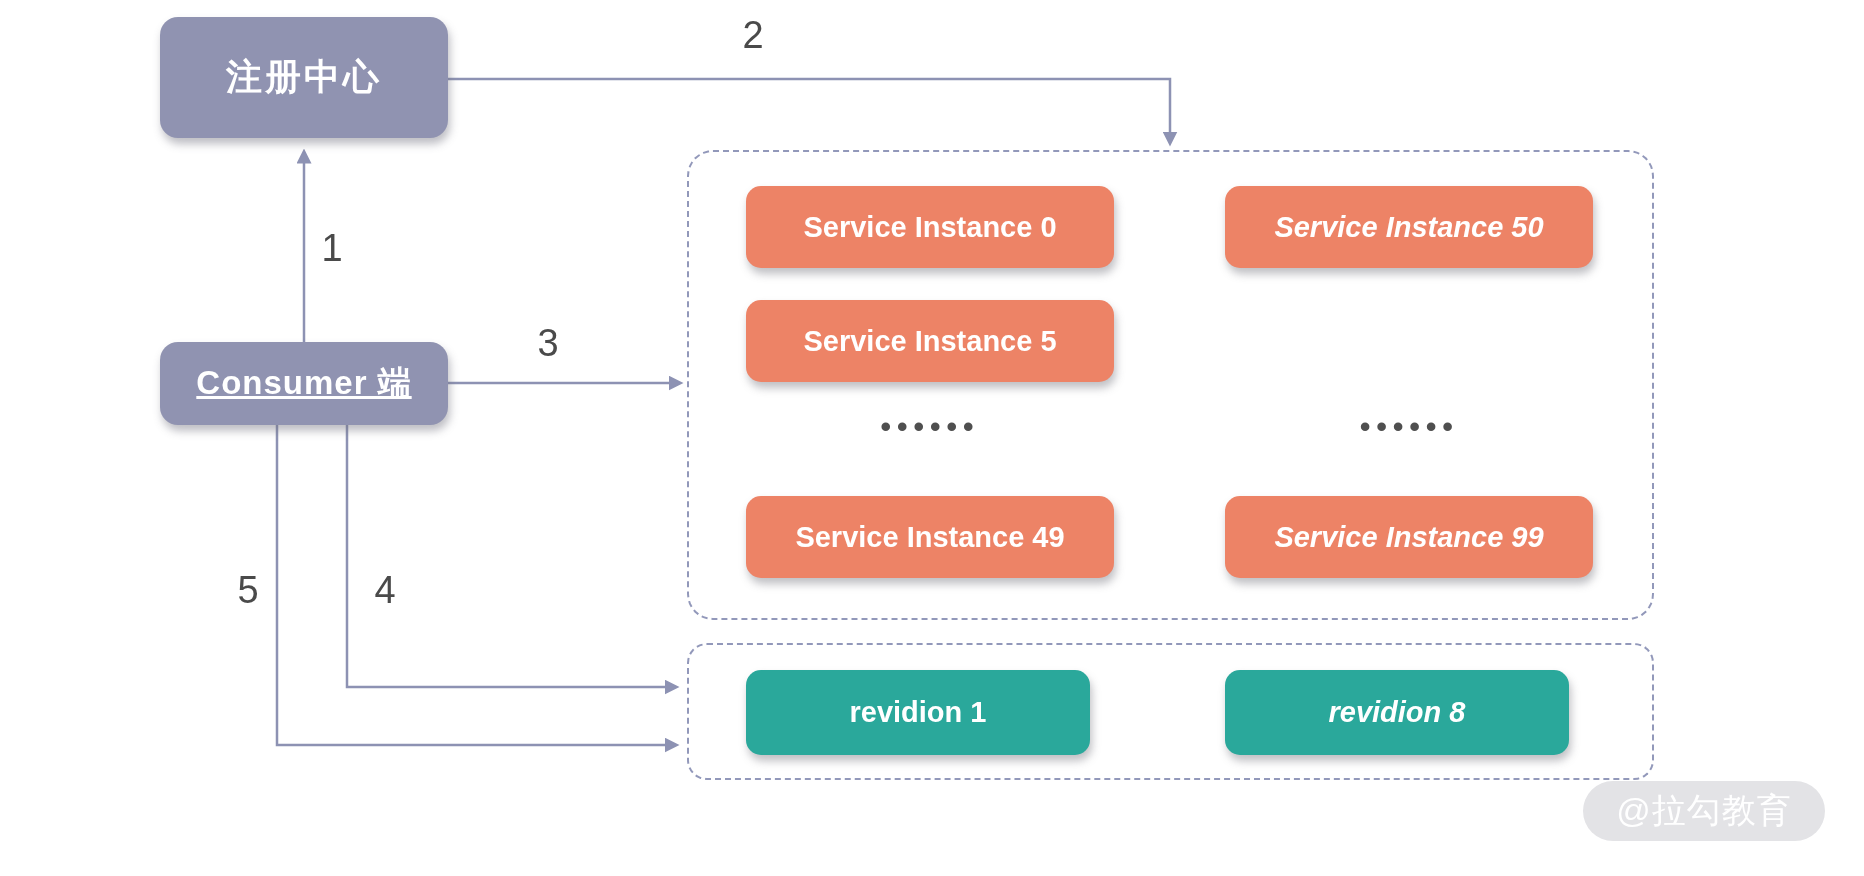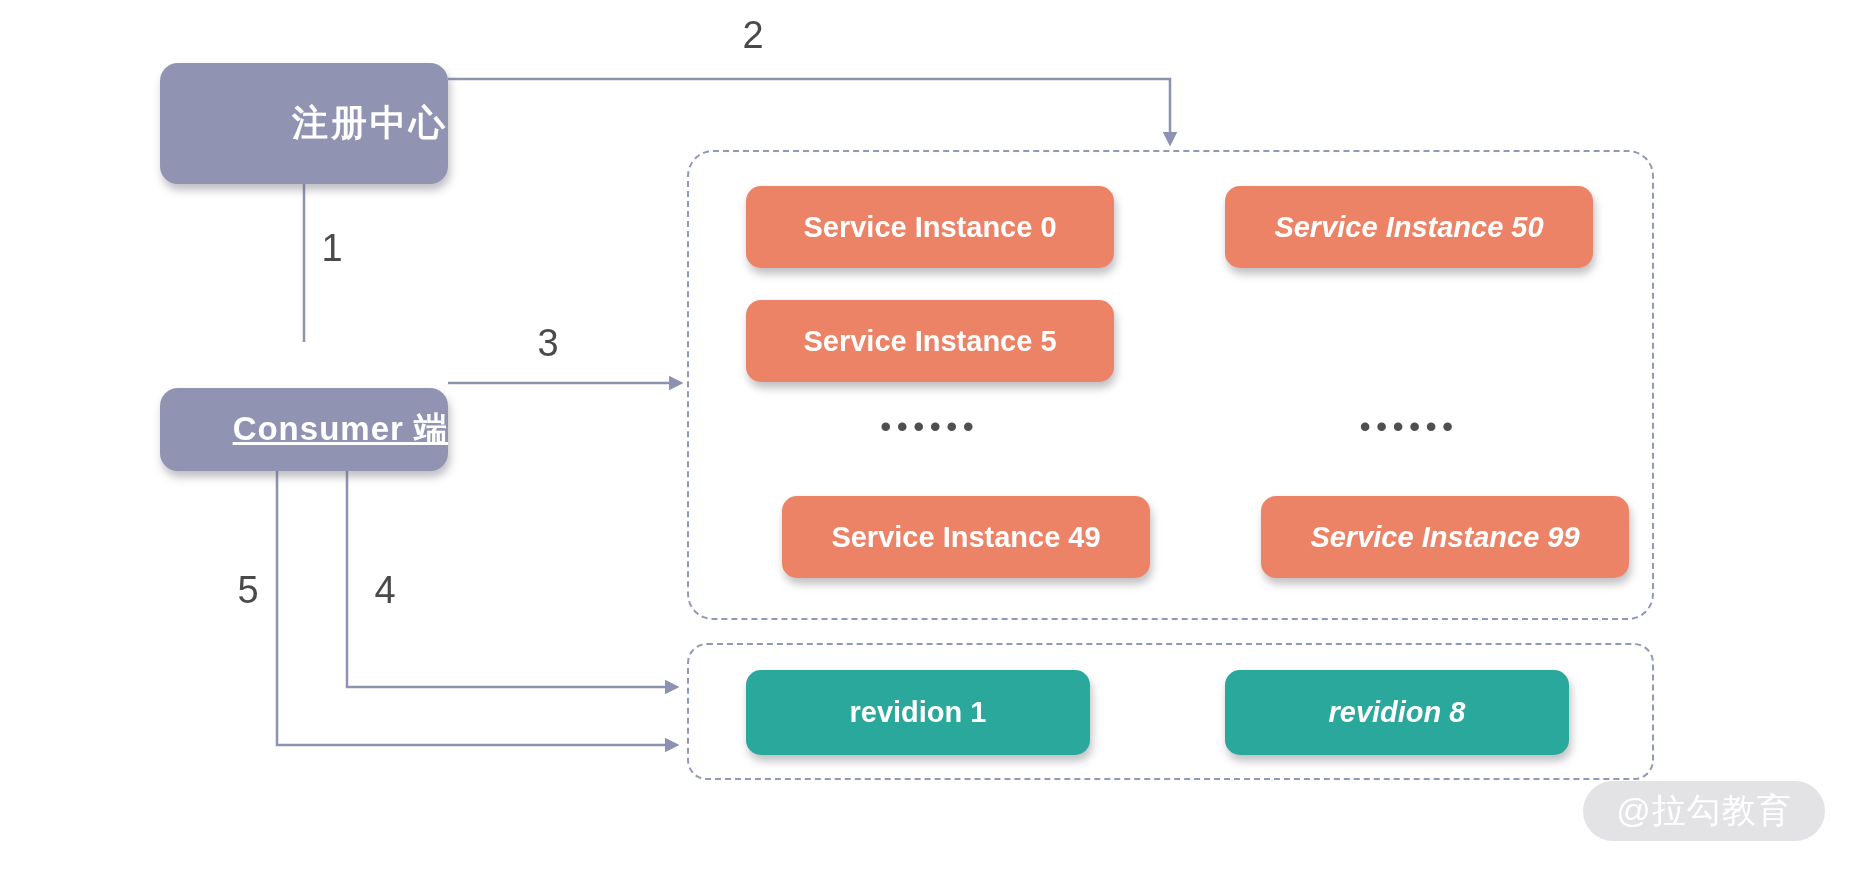--- a/index.html
+++ b/index.html
@@ -2,44 +2,44 @@
 <html><head>
 <meta charset="utf-8">
 <style>
   html,body{margin:0;padding:0;background:#ffffff;}
   .canvas{
     position:relative;width:1864px;height:876px;background:#ffffff;overflow:hidden;
     font-family:"Liberation Sans","DejaVu Sans",sans-serif;
   }
   .arrows{position:absolute;left:0;top:0;width:1864px;height:876px;pointer-events:none;}
   .node{
-    position:absolute;display:flex;align-items:center;justify-content:flex-end;
+    position:absolute;display:flex;align-items:center;justify-content:center;
     background:#9093b1;color:#ffffff;border-radius:18px;
     box-shadow:2px 6px 9px rgba(110,110,125,.45);
-    font-weight:bold;letter-spacing:1px;margin-top:46px;
+    font-weight:bold;letter-spacing:1px;
   }
   .node.registry{left:160px;top:17px;width:288px;height:121px;font-size:36px;letter-spacing:3px;}
   .node.consumer{left:160px;top:342px;width:288px;height:83px;font-size:33px;text-decoration:underline;}
   .cluster{
     position:absolute;border:2px dashed #9298ba;border-radius:26px;background:transparent;
   }
   .cluster.services{left:687px;top:150px;width:963px;height:466px;}
   .cluster.revisions{left:687px;top:643px;width:963px;height:133px;border-radius:20px;}
   .chip{
     position:absolute;display:flex;align-items:center;justify-content:center;
     color:#ffffff;font-size:29px;font-weight:bold;border-radius:15px;
     box-shadow:2px 6px 8px rgba(115,115,125,.45);
   }
   .chip.service{background:#ed8366;width:368px;height:82px;}
   .chip.revision{background:#2aa89b;width:344px;height:85px;top:25px;}
   .col-left{left:57px;}
   .col-right{left:536px;font-style:italic;}
   .row-1{top:34px;}
   .row-2{top:148px;}
-  .row-3{top:344px;margin-left:36px;}
+  .row-3{top:344px;}
   .dots{
     position:absolute;top:255px;width:368px;height:40px;
     display:flex;align-items:center;justify-content:center;
     color:#4f4f4f;font-size:30px;font-weight:bold;letter-spacing:6px;
   }
   .step{
     position:absolute;width:44px;height:50px;display:flex;align-items:center;justify-content:center;
     color:#4a4a4a;font-size:38px;
   }
   .step-1{left:310px;top:223px;}

